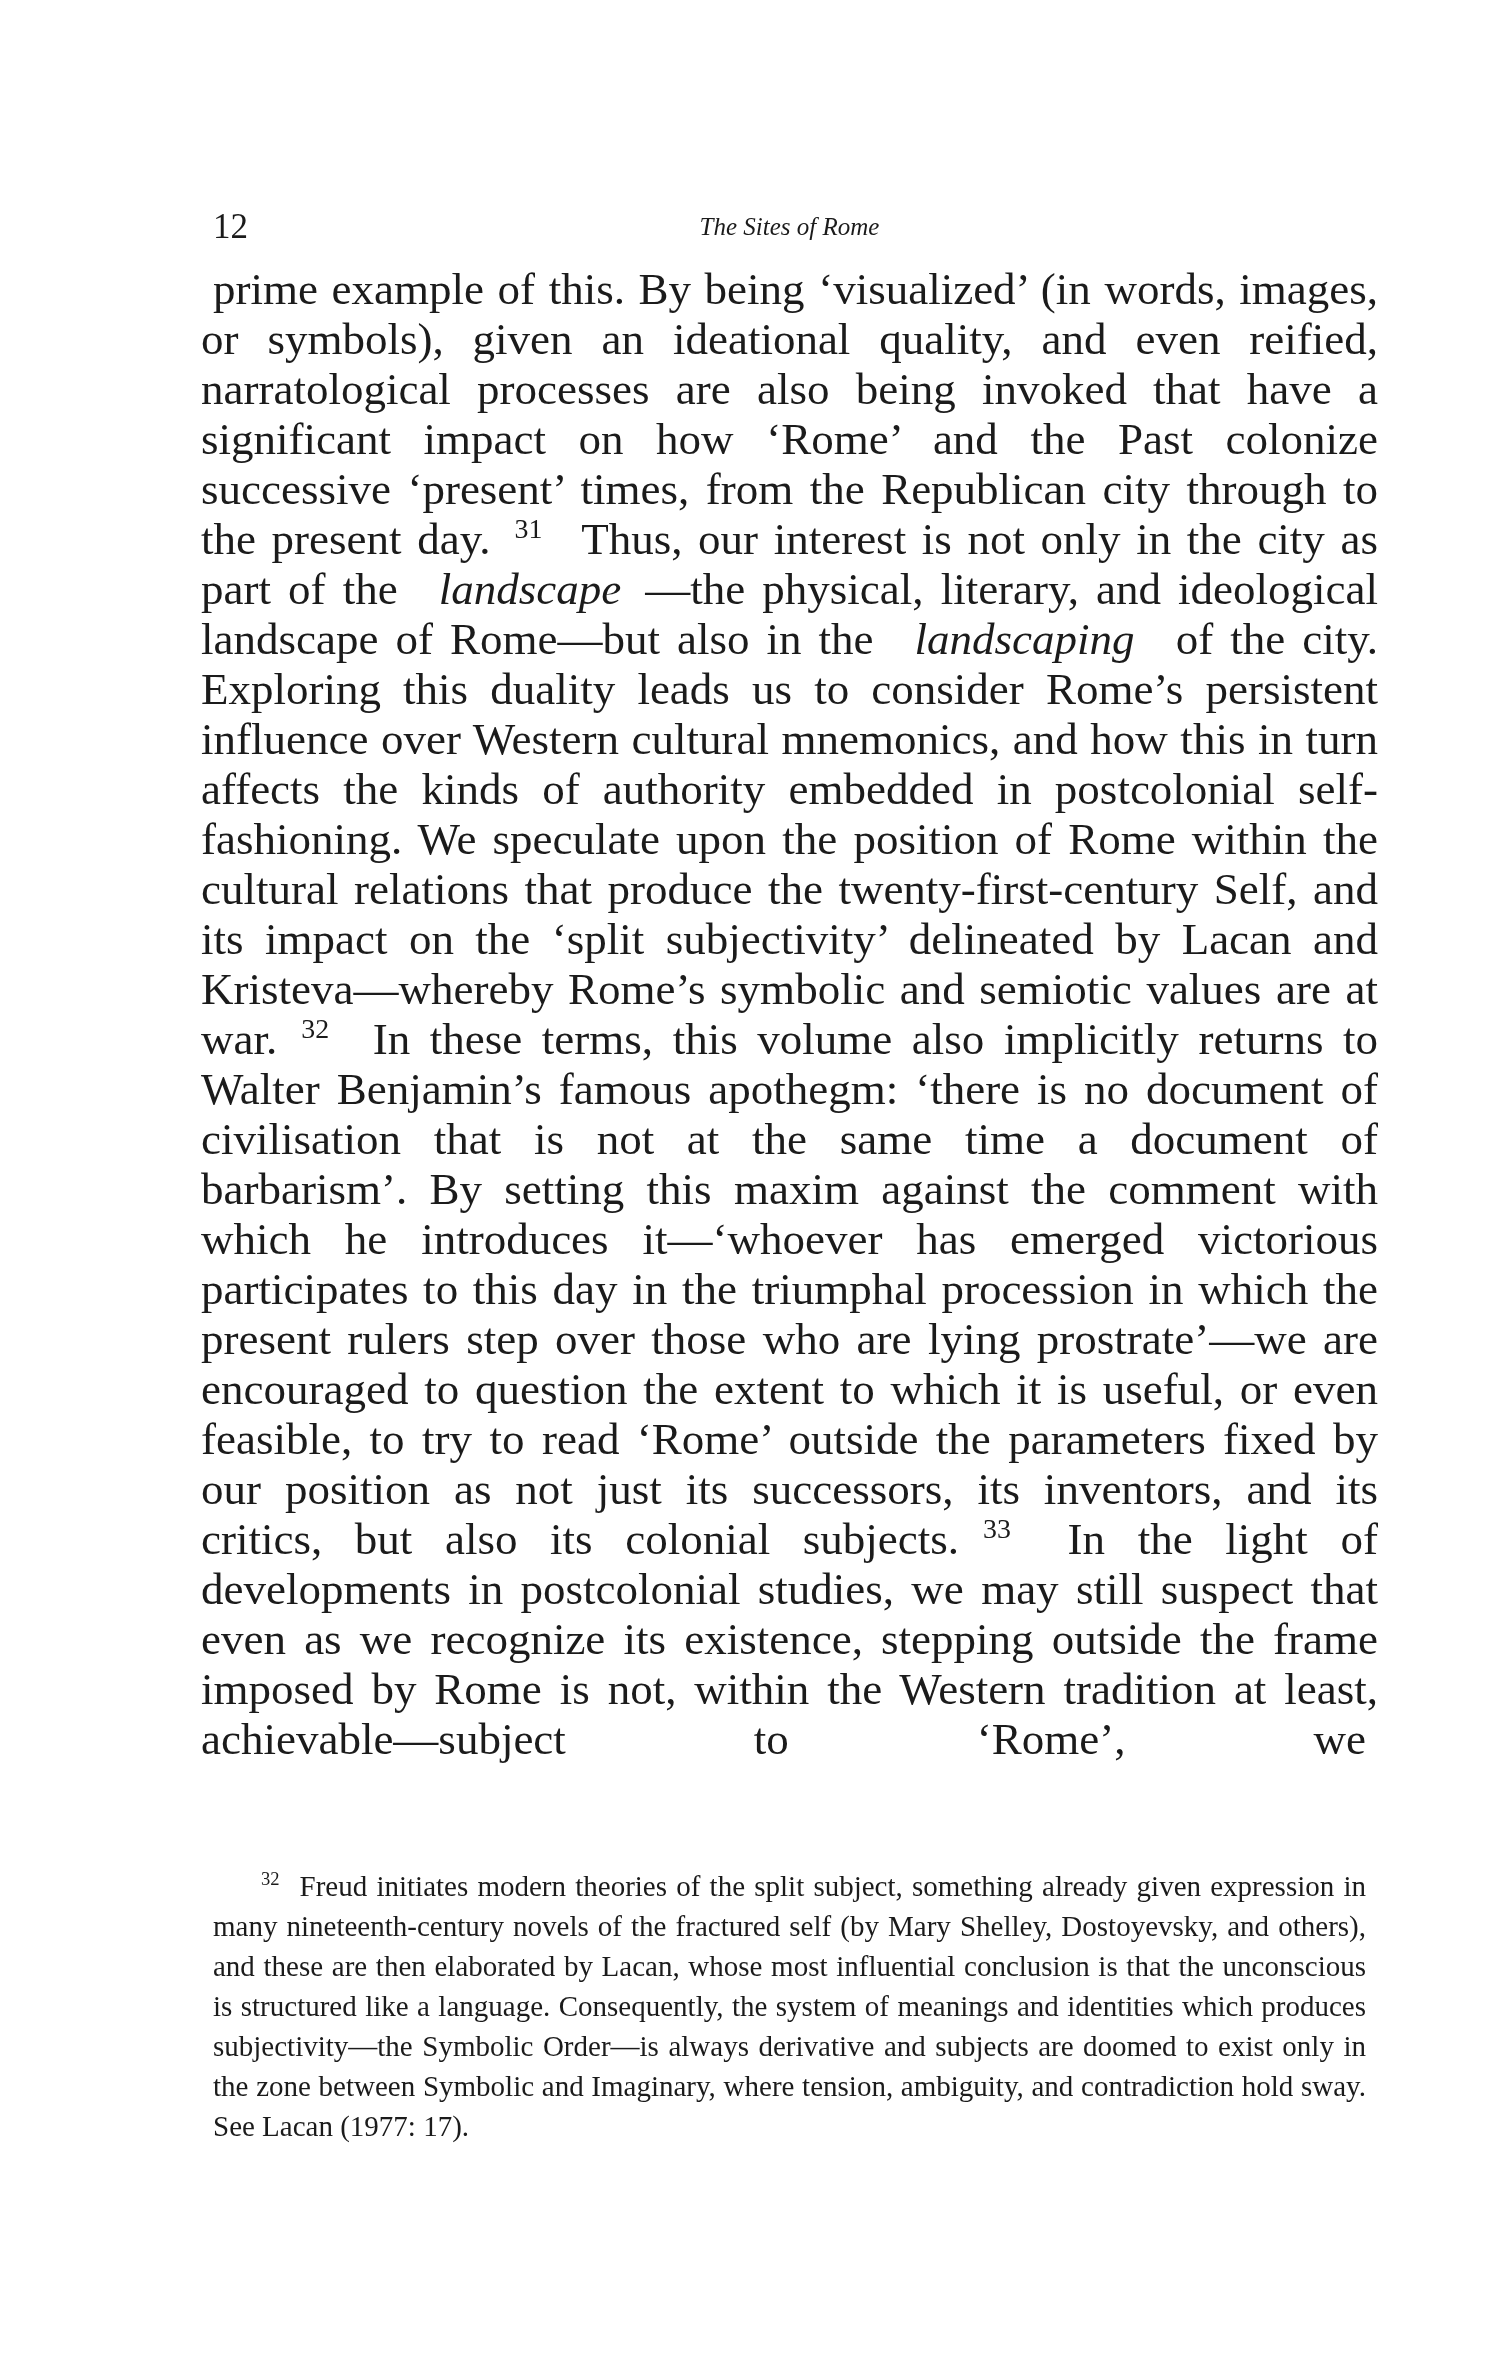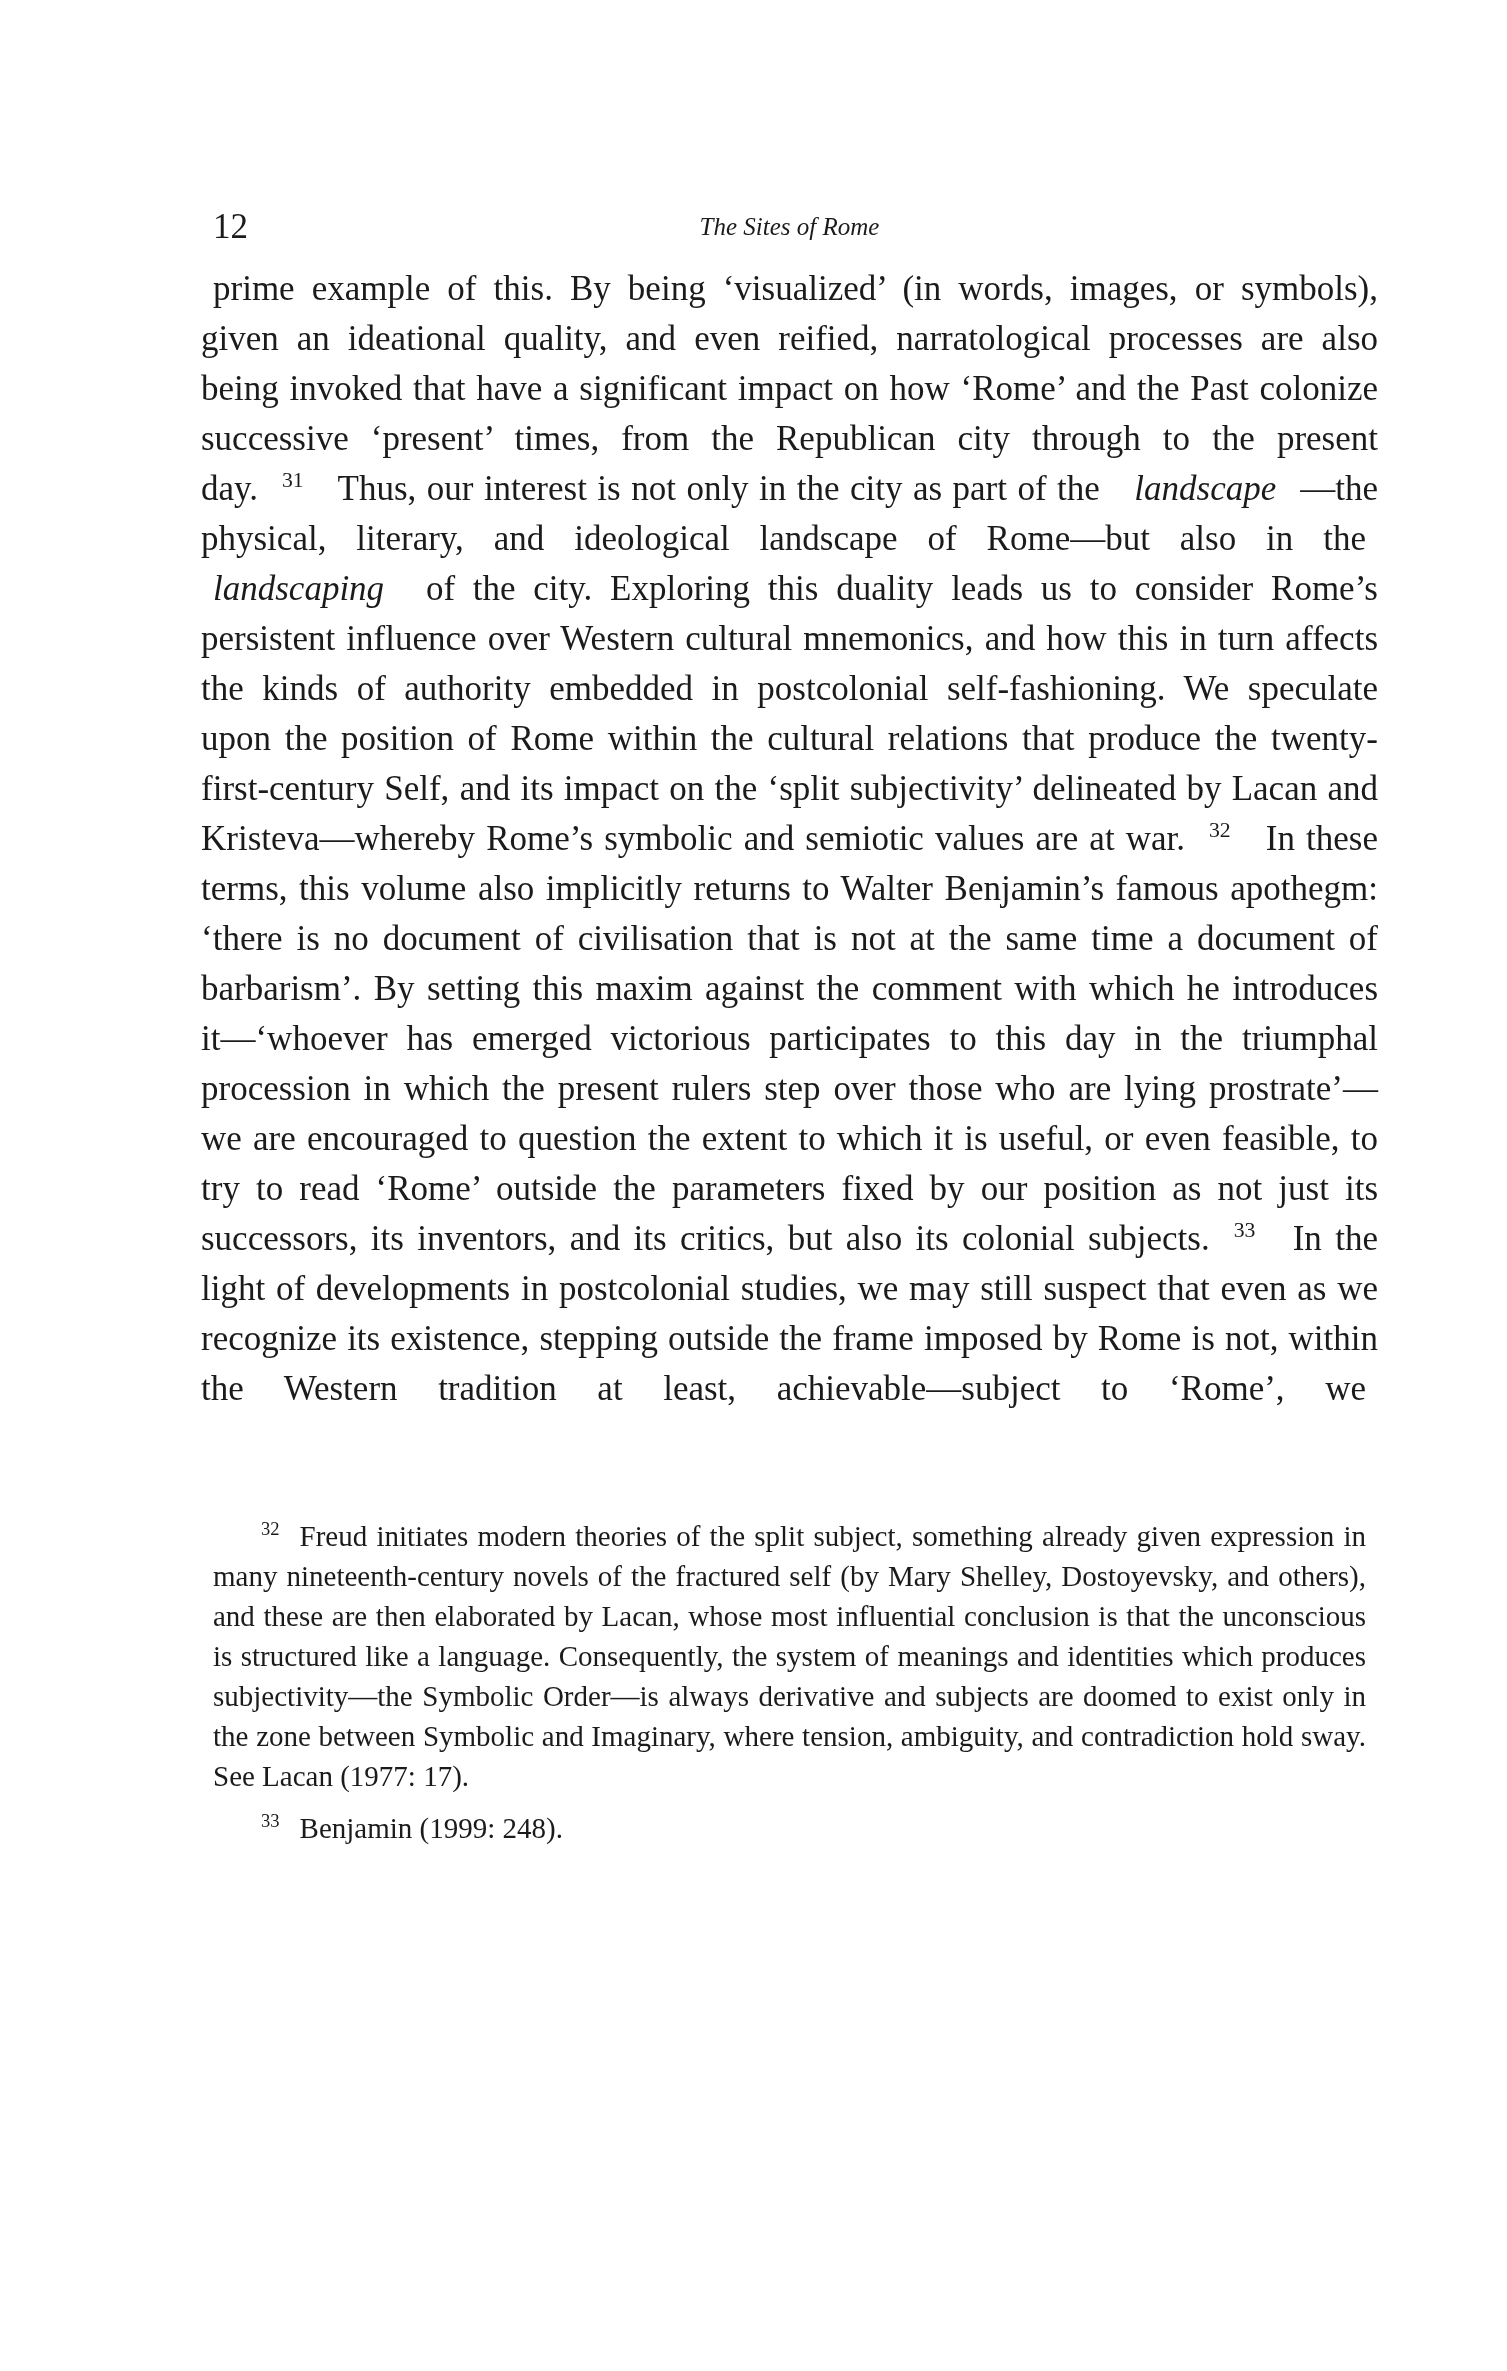--- a/index.html
+++ b/index.html
@@ -32,21 +32,21 @@
     position: absolute;
     left: 0;
     right: 0;
     top: 0;
     text-align: center;
     font-style: italic;
     font-size: 25px;
     line-height: 50px;
   }
   .body-text {
-    font-size: 35px;
+    font-size: 45px;
     line-height: 50px;
     text-align: justify;
     text-align-last: justify;
     hyphens: auto;
     -webkit-hyphens: auto;
     word-spacing: 1px;
   }
   .body-text .italic { font-style: italic; }
   sup.fn-ref {
     font-size: 62%;
@@ -78,16 +78,15 @@
 
   <div class="header">
     <span class="page-number">12</span>
     <span class="running-title">The Sites of Rome</span>
   </div>
 
   <p class="body-text"><span>prime example of this. By being ‘visualized’ (in words, images, or symbols), given an ideational quality, and even reified, narratological processes are also being invoked that have a significant impact on how ‘Rome’ and the Past colonize successive ‘present’ times, from the Republican city through to the present day.</span><sup class="fn-ref">31</sup><span> Thus, our interest is not only in the city as part of the </span><span class="italic">landscape</span><span>—the physical, literary, and ideological landscape of Rome—but also in the </span><span class="italic">landscaping</span><span> of the city. Exploring this duality leads us to consider Rome’s persistent influence over Western cultural mnemonics, and how this in turn affects the kinds of authority embedded in postcolonial self-fashioning. We speculate upon the position of Rome within the cultural relations that produce the twenty-first-century Self, and its impact on the ‘split subjectivity’ delineated by Lacan and Kristeva—whereby Rome’s symbolic and semiotic values are at war.</span><sup class="fn-ref">32</sup><span> In these terms, this volume also implicitly returns to Walter Benjamin’s famous apothegm: ‘there is no document of civilisation that is not at the same time a document of barbarism’. By setting this maxim against the comment with which he introduces it—‘whoever has emerged victorious participates to this day in the triumphal procession in which the present rulers step over those who are lying prostrate’—we are encouraged to question the extent to which it is useful, or even feasible, to try to read ‘Rome’ outside the parameters fixed by our position as not just its successors, its inventors, and its critics, but also its colonial subjects.</span><sup class="fn-ref">33</sup><span> In the light of developments in postcolonial studies, we may still suspect that even as we recognize its existence, stepping outside the frame imposed by Rome is not, within the Western tradition at least, achievable—subject to ‘Rome’, we</span></p>
 
   <div class="footnotes">
       <p class="footnote"><sup class="fn-marker">32</sup><span>Freud initiates modern theories of the split subject, something already given expression in many nineteenth-century novels of the fractured self (by Mary Shelley, Dostoyevsky, and others), and these are then elaborated by Lacan, whose most influential conclusion is that the unconscious is structured like a language. Consequently, the system of meanings and identities which produces subjectivity—the Symbolic Order—is always derivative and subjects are doomed to exist only in the zone between Symbolic and Imaginary, where tension, ambiguity, and contradiction hold sway. See Lacan (1977: 17).</span></p>
-      <p class="footnote"><sup class="fn-marker">33</sup><span>Benjamin (1999: 248).</span></p>
     </div>
 
 </div>
 
 </body></html>

